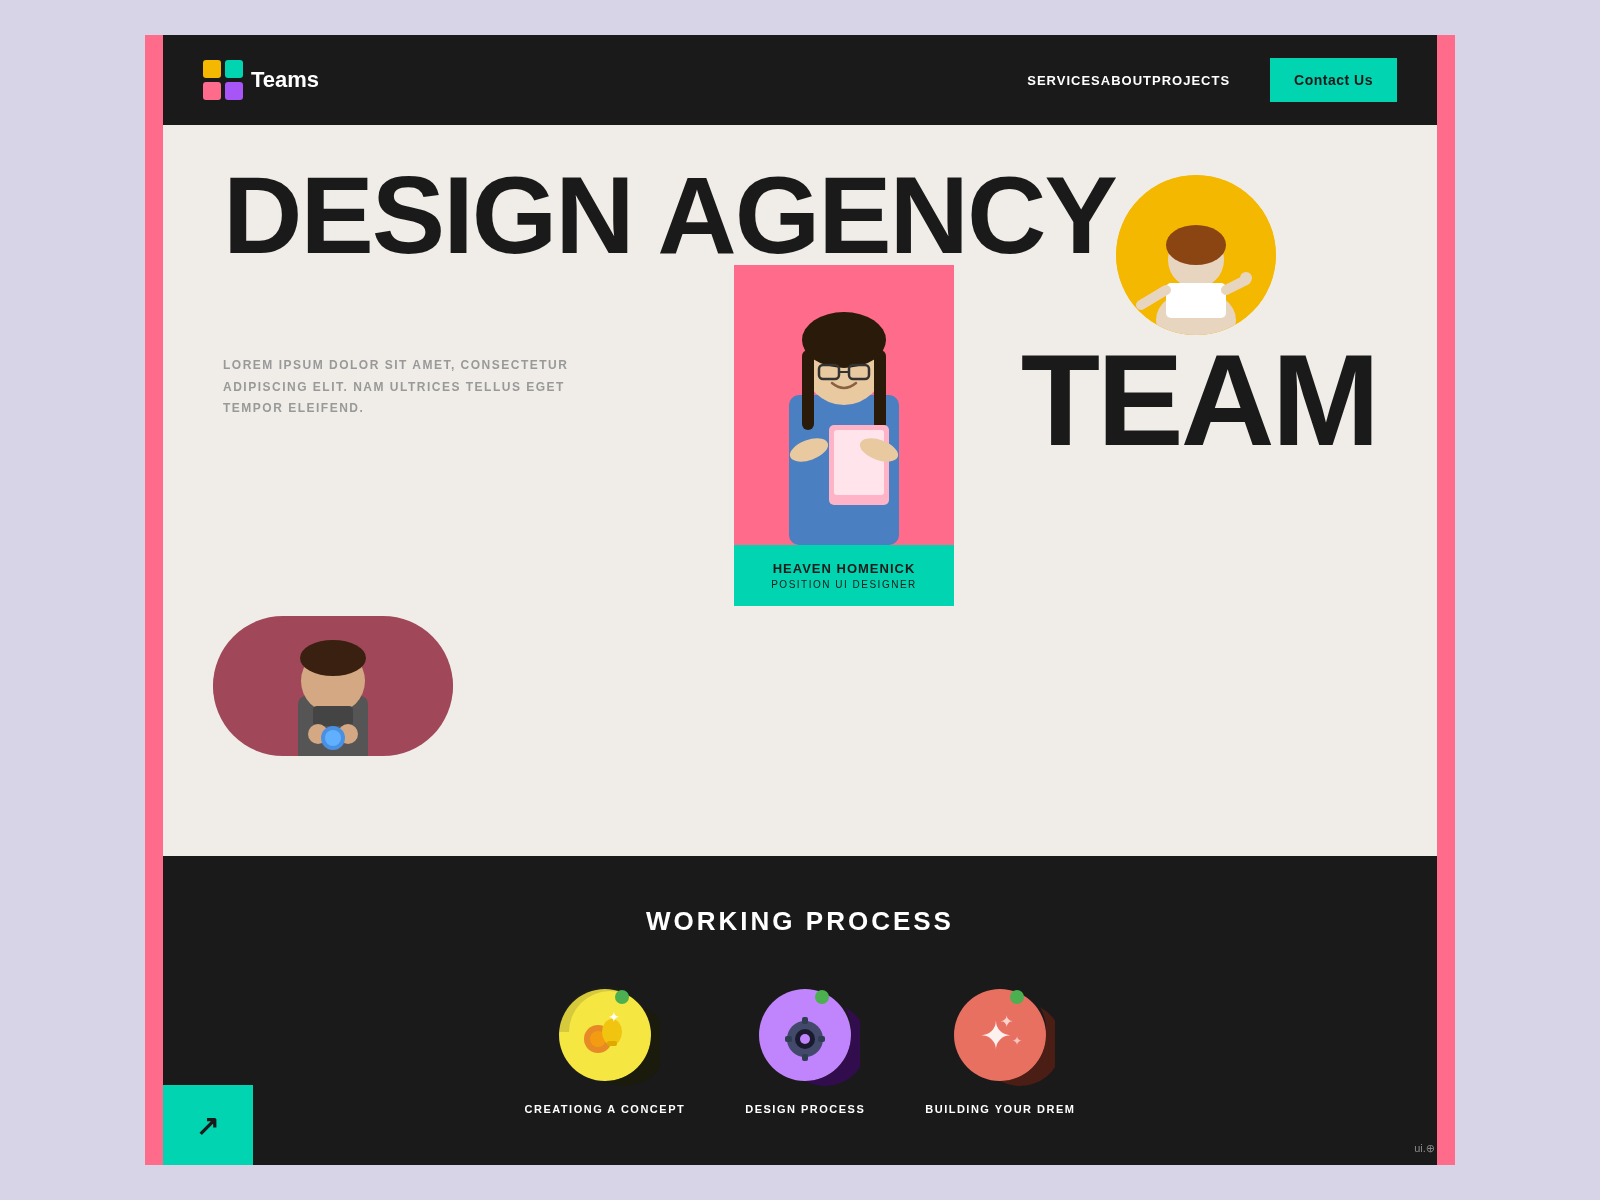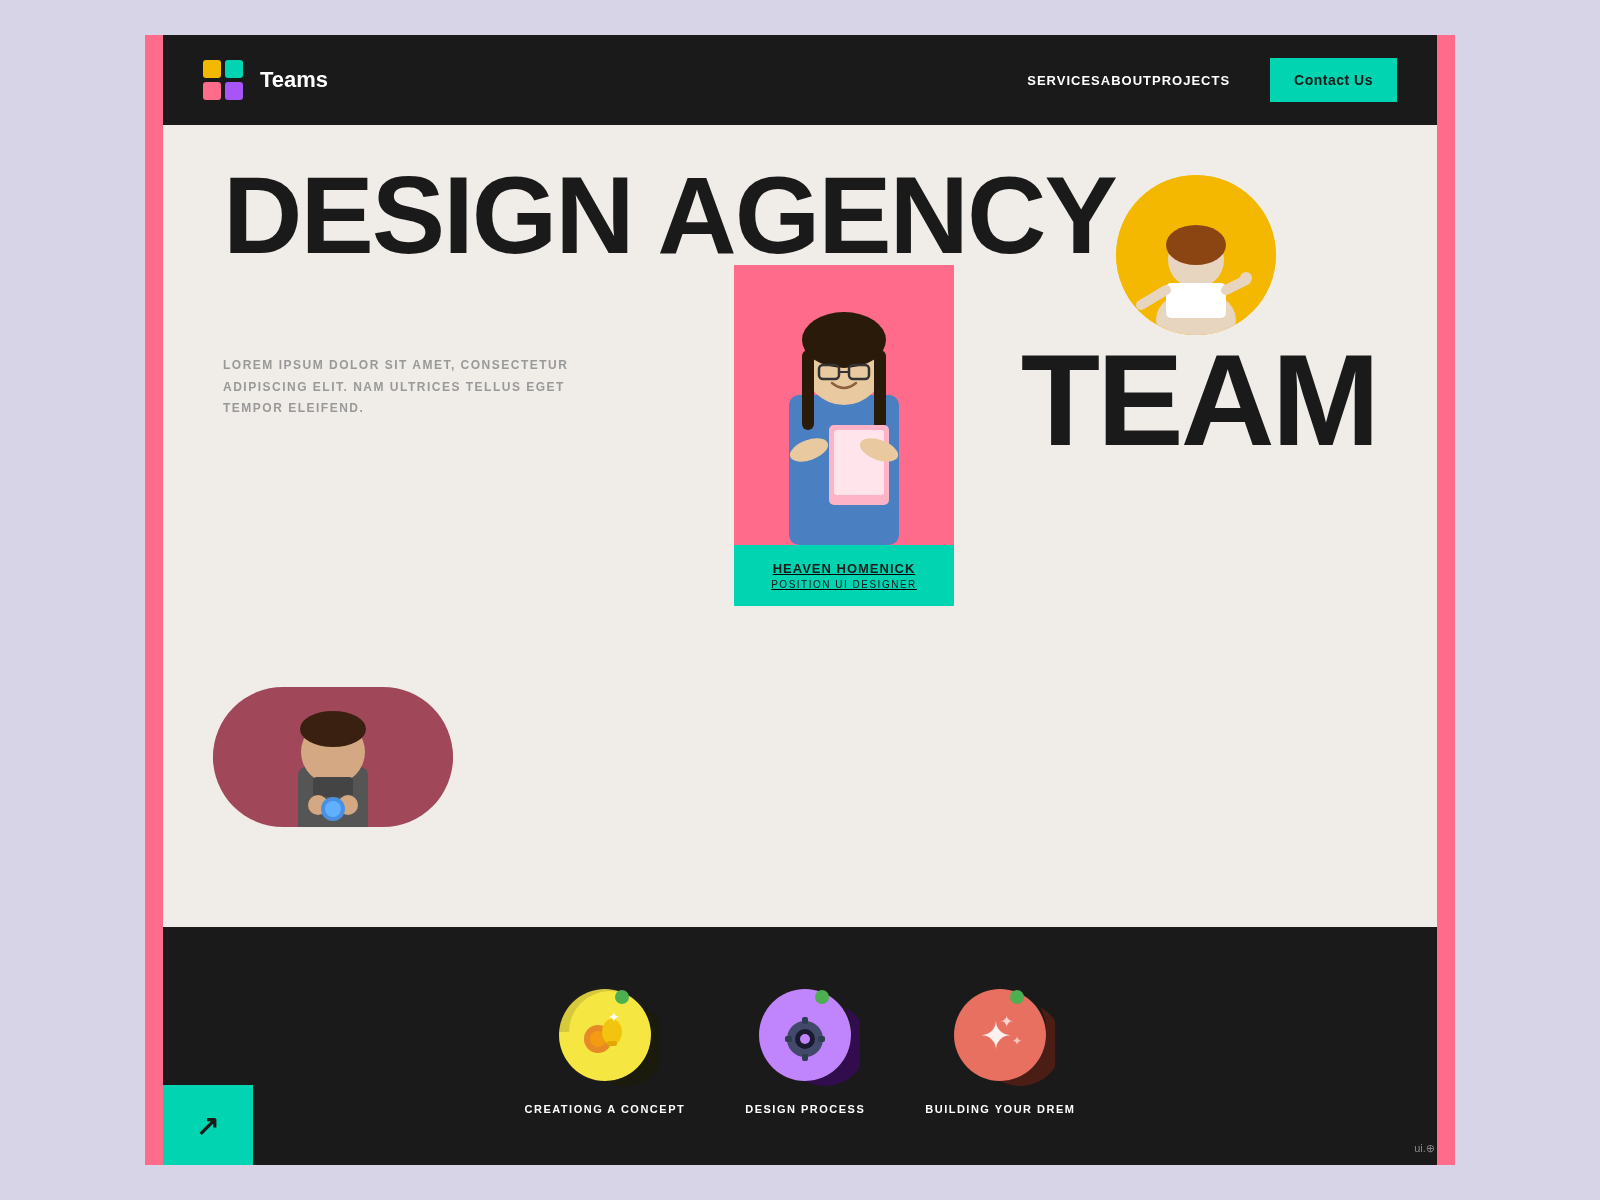--- a/index.html
+++ b/index.html
@@ -53,21 +53,21 @@
       background: #1a1a1a;
       height: 90px;
       display: flex;
       align-items: center;
       padding: 0 40px;
       flex-shrink: 0;
     }
     .logo-area {
       display: flex;
       align-items: center;
-      gap: 17px;
+      gap: 8px;
       margin-right: auto;
     }
     .logo-text {
       color: white;
       font-size: 22px;
       font-weight: bold;
     }
     .nav-links {
       display: flex;
       margin-right: 40px;
@@ -165,21 +165,20 @@
       position: relative;
       overflow: hidden;
       display: flex;
       align-items: flex-start;
       justify-content: center;
     }
     .person-card-name-tag {
       background: #00d4b0;
       padding: 16px 20px;
       text-align: center;
-      text-decoration: underline;
     }
     .person-card-name {
       font-size: 13px;
       font-weight: 800;
       color: #1a1a1a;
       letter-spacing: 1px;
       text-transform: uppercase;
     }
     .person-card-role {
       font-size: 10px;
@@ -391,20 +390,21 @@
           <circle cx="105" cy="118" r="10" fill="#d4a882"></circle>
           <circle cx="135" cy="118" r="10" fill="#d4a882"></circle>
           <circle cx="120" cy="122" r="12" fill="#4a90e2"></circle>
 
           <circle cx="120" cy="122" r="8" fill="#60b0ff"></circle>
         </svg>
       </div>
     </div>
 
     <div class="working-section">
+      <div class="working-title">WORKING PROCESS</div>
       <div class="process-grid">
 
         <div class="process-item">
           <div class="process-icon-wrap">
             <svg viewBox="0 0 110 110" width="110" height="110">
 
               <circle cx="55" cy="58" r="46" fill="#f5e642"></circle>
 
               <path d="M9 55 A46 46 0 0 1 101 55 A36 36 0 0 0 19 55 Z" fill="#2a2a1a" opacity="0.15"></path>
 

